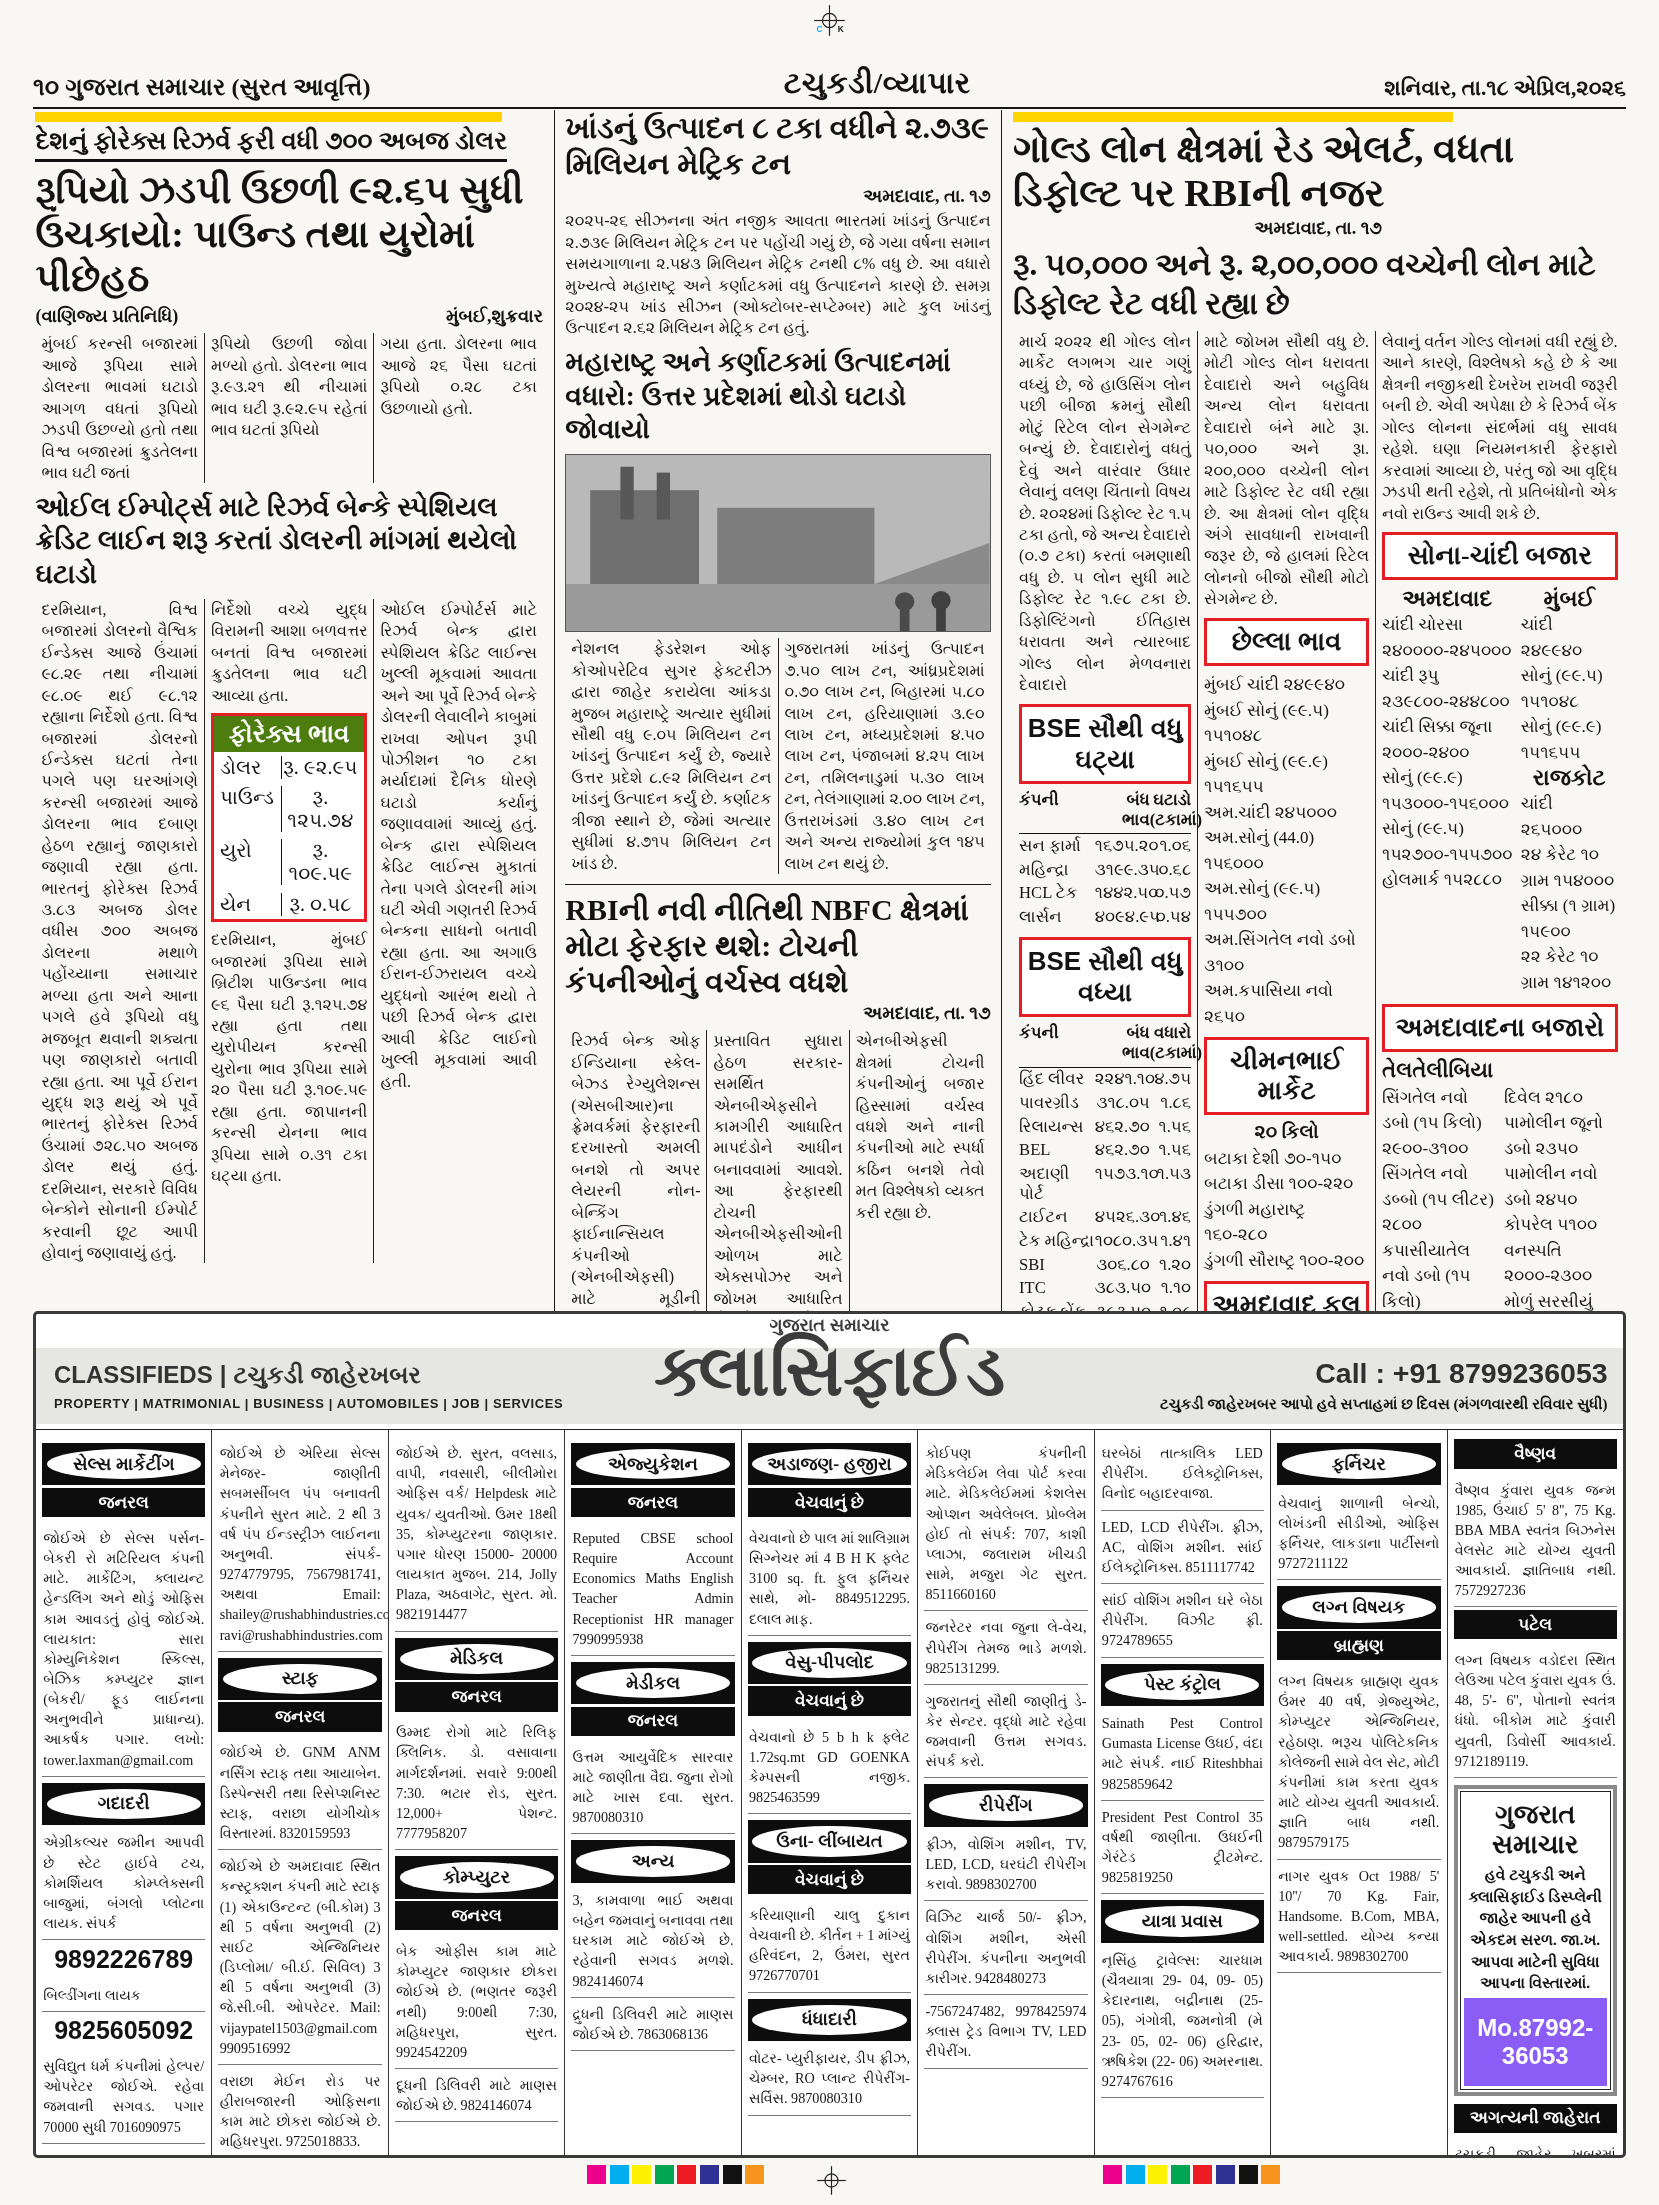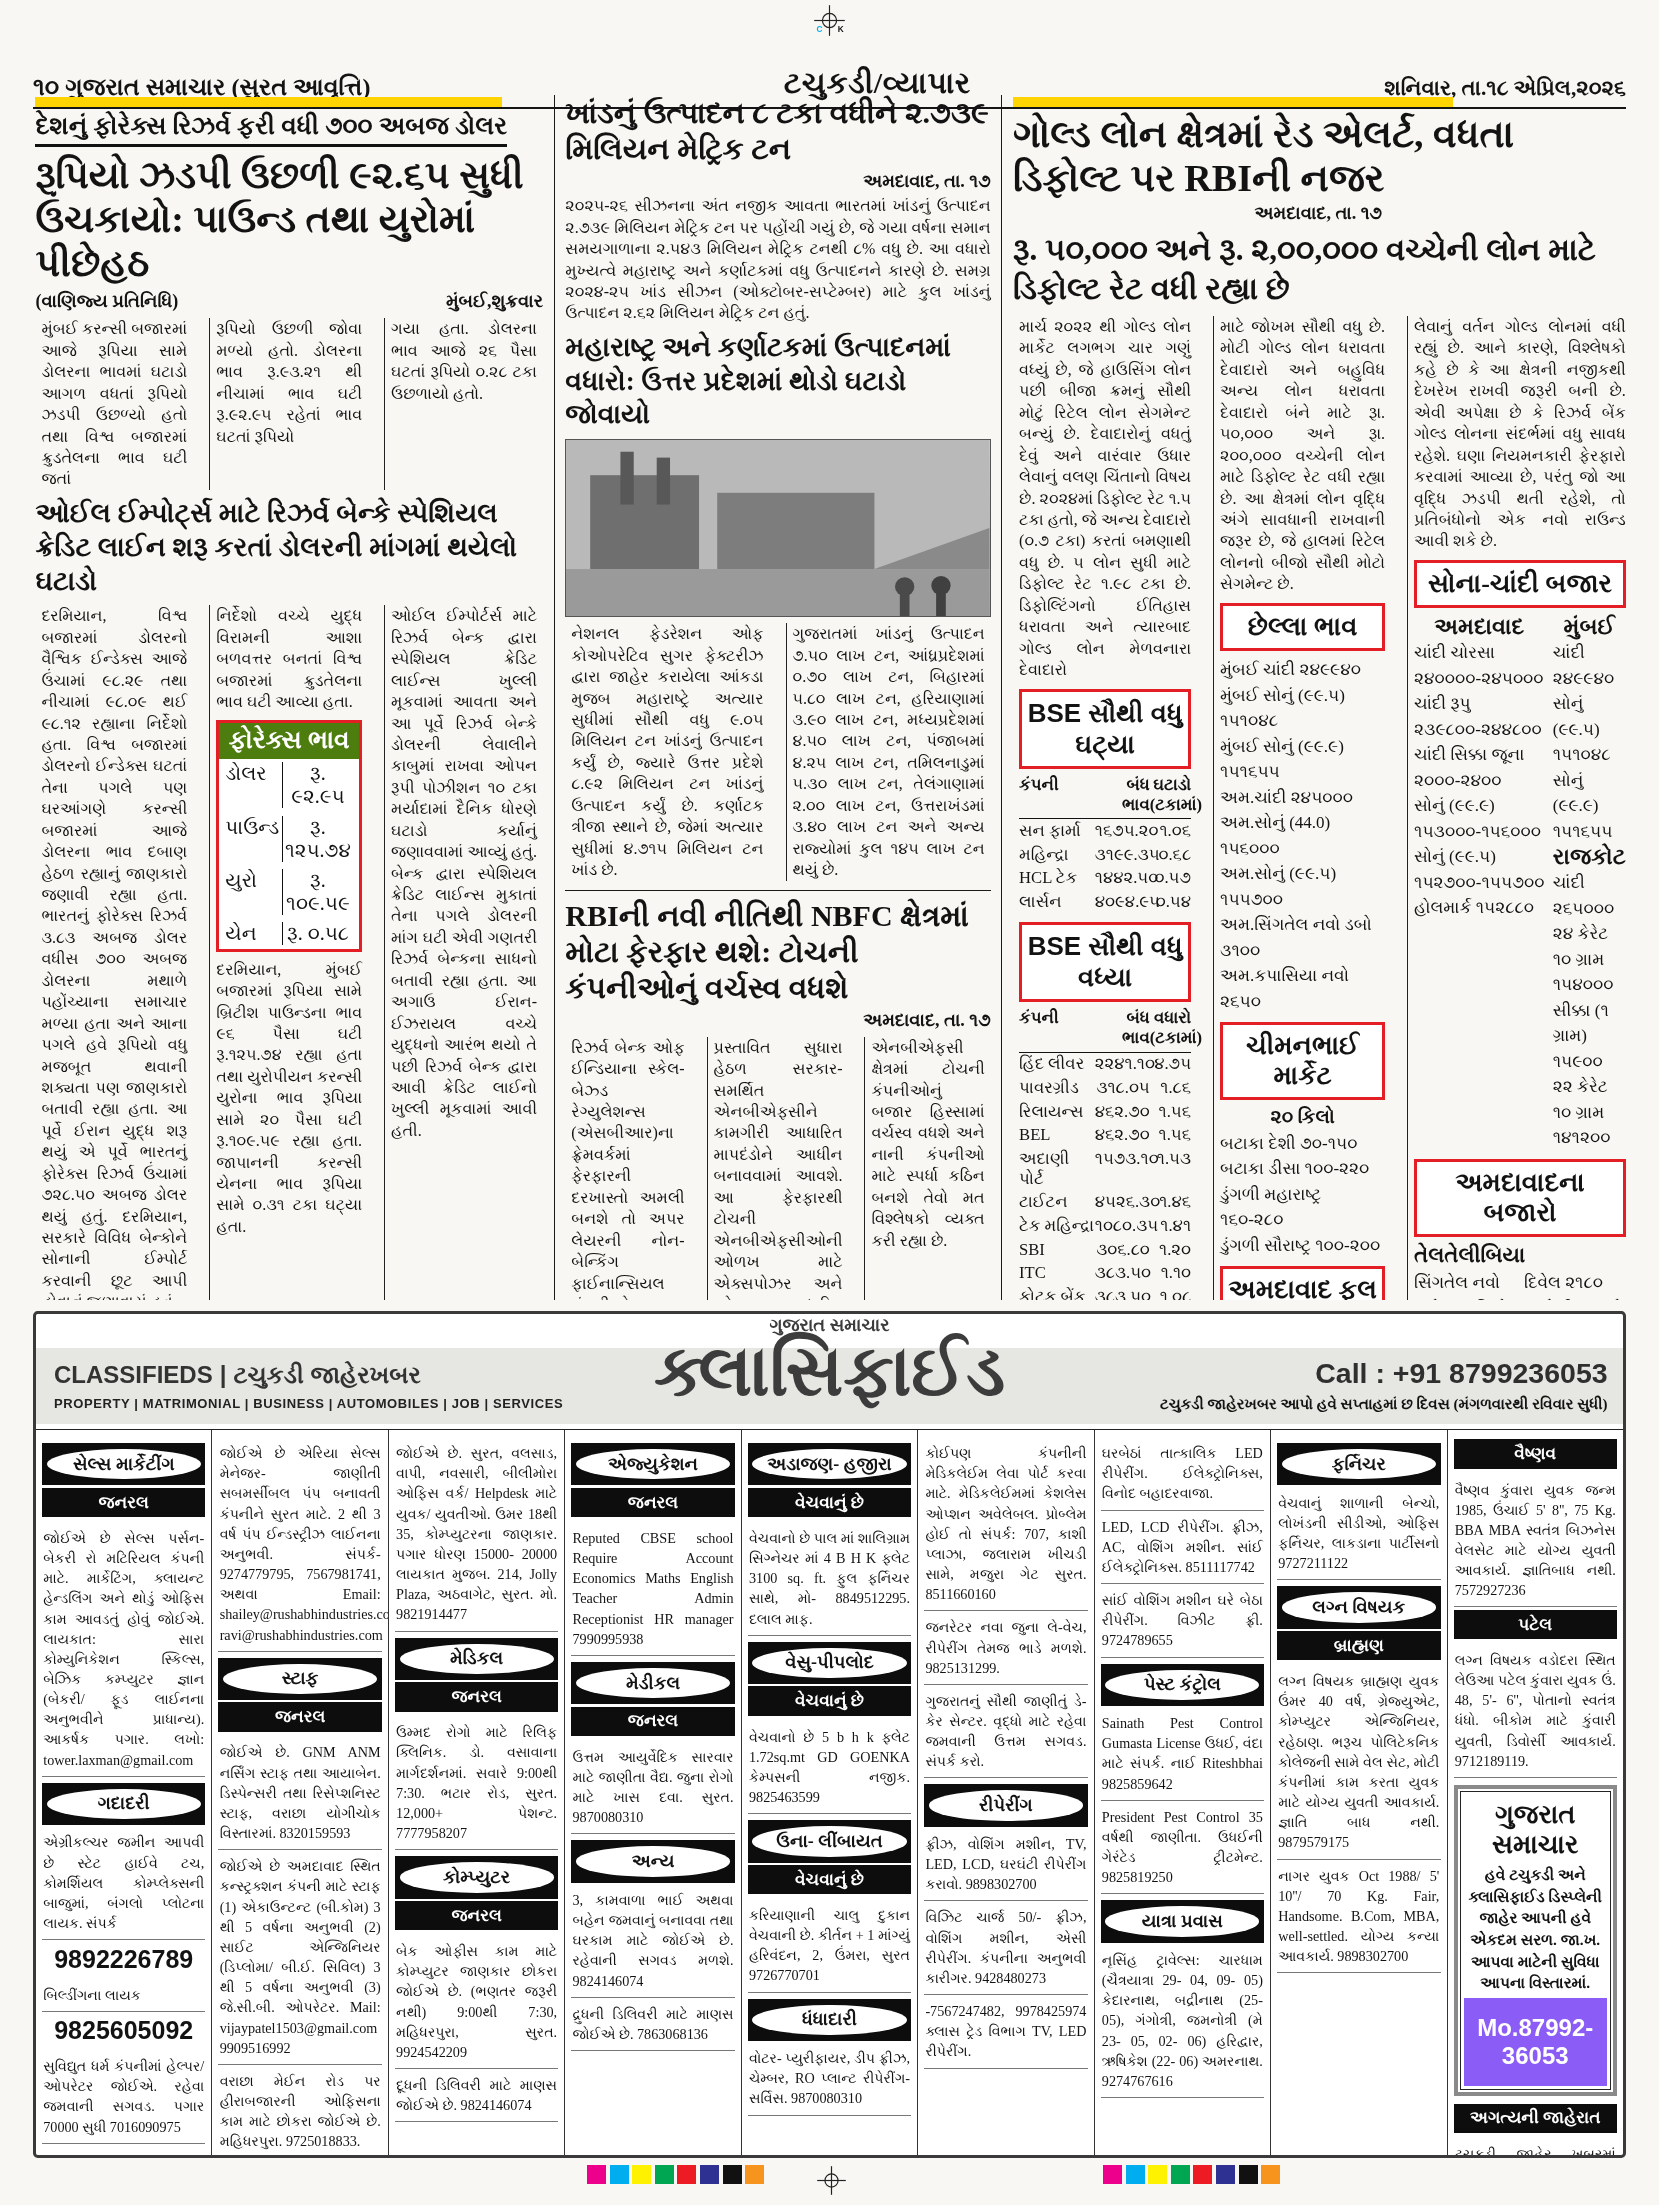--- a/index.html
+++ b/index.html
@@ -7,35 +7,35 @@
   body { background:#f8f7f3; color:#131313; font-family:"Liberation Serif", serif; position:relative; overflow:hidden; }
   .latin { font-family:"Liberation Sans", sans-serif; }
 
   
   .pagehead { position:absolute; top:66px; left:33px; width:1593px; display:flex; justify-content:space-between; align-items:flex-end; border-bottom:2.4px solid #151515; padding-bottom:6px; }
   .ph-left { font-size:24px; font-weight:bold; }
   .ph-center { font-size:30px; font-weight:bold; letter-spacing:0.6px; }
   .ph-right { font-size:21.3px; font-weight:bold; }
 
   
-  .main { position:absolute; top:95px; left:33px; width:1593px; height:1205px; display:flex; overflow:hidden; }
+  .main { position:absolute; top:110px; left:33px; width:1593px; height:1205px; display:flex; overflow:hidden; }
   .gcol { overflow:hidden; }
   .g1 { width:522px; border-right:1.8px solid #1a1a1a; padding:0 10.7px 0 2.4px; }
   .g2 { width:448px; border-right:1.8px solid #1a1a1a; padding:0 10.7px; }
   .g3 { width:624px; padding:0 2.4px 0 10.7px; }
 
   .ystrip { height:9.5px; background:#ffd400; margin:2.4px 0 4.7px 0; }
   .kicker { font-size:25px; font-weight:bold; border-bottom:3px solid #111; display:inline-block; padding-bottom:3.6px; margin-bottom:6px; }
   .headline-xl { font-size:38px; line-height:1.16; font-weight:bold; }
   .headline-md { font-size:30px; line-height:1.2; font-weight:bold; }
   .bylinerow { display:flex; justify-content:space-between; font-size:18px; font-weight:bold; margin:6px 0 3.6px 0; }
   .dateline { font-size:18px; font-weight:bold; text-align:right; margin:3.6px 0; }
   .subhead { font-size:27px; line-height:1.25; font-weight:bold; margin:7.1px 0; }
   .bodytxt { font-size:16px; line-height:1.34; text-align:justify; }
-  .colsrow { display:flex; margin-top:6px;gap:16px; }
+  .colsrow { display:flex; margin-top:6px; }
   .colsrow > .bc { flex:1; padding:0 6px; }
   .colsrow > .bc + .bc { border-left:1.2px solid #222; }
   .artdivider { border-top:1.8px solid #1a1a1a; margin:9.5px 0 7.1px 0; }
 
   
   .forexbox { border:3px solid #e31e24; margin:7.1px 0; background:#fff; }
   .forexbox .fb-title { background:#4d7c0f; color:#fff; font-weight:bold; font-size:25px; text-align:center; padding:3.6px 0; }
   .forexrow { display:flex; font-size:20px; font-weight:normal; padding:3.6px 6px; }
   .forexrow .fc { width:45%; border-right:1.8px solid #111; }
   .forexrow .fv { width:55%; text-align:center; }

